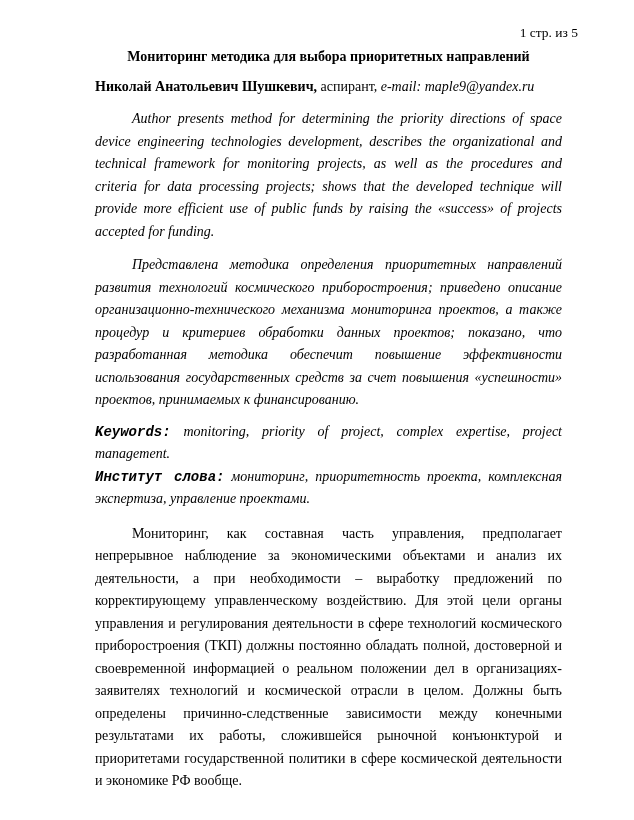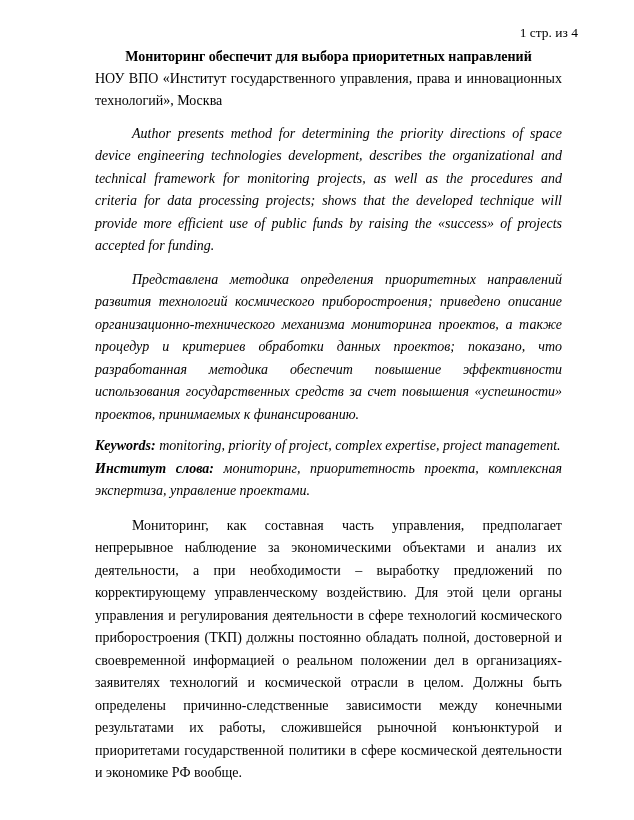--- a/index.html
+++ b/index.html
@@ -28,43 +28,43 @@
   .udc { margin-top: 14px; }
   .title-block {
     text-align: center;
     font-weight: bold;
     line-height: 23px;
   }
   .author-line { margin-top: 8px; }
   .affiliation { text-align: justify; }
   .b  { font-weight: bold; }
   .i  { font-style: italic; }
-  .bi { font-weight: bold; font-style: italic; }
+  .bi { font-weight: bold; font-style: italic; font-family: Liberation Mono, monospace; }
   .justify { text-align: justify; }
   .indent  { text-indent: 37px; }
   .abstract-en { font-style: italic; margin-top: 10px; }
   .abstract-ru { font-style: italic; margin-top: 11px; }
   .keywords-en { margin-top: 9px; text-align: justify; }
   .keywords-ru { margin-top: 0; text-align: justify; }
   .body-par { margin-top: 12px; }
 </style>
 </head>
 <body>
 
 <div class="page">
 
-  <div class="page-header">1 стр. из 4</div>
+  <div class="page-header">1 стр. из 5</div>
 
 
   <div class="title-block">
-    <div>Мониторинг обеспечит для выбора приоритетных направлений</div>
+    <div>Мониторинг методика для выбора приоритетных направлений</div>
   </div>
 
+  <p class="author-line"><span class="b">Николай Анатольевич Шушкевич, </span><span>аспирант, </span><span class="i">e-mail: maple9@yandex.ru</span></p>
 
-  <p class="affiliation">НОУ ВПО «Институт государственного управления, права и инновационных технологий», Москва</p>
 
   <p class="abstract-en justify indent">Author presents method for determining the priority directions of space device engineering technologies development, describes the organizational and technical framework for monitoring projects, as well as the procedures and criteria for data processing projects; shows that the developed technique will provide more efficient use of public funds by raising the «success» of projects accepted for funding.</p>
 
   <p class="abstract-ru justify indent">Представлена методика определения приоритетных направлений развития технологий космического приборостроения; приведено описание организационно-технического механизма мониторинга проектов, а также процедур и критериев обработки данных проектов; показано, что разработанная методика обеспечит повышение эффективности использования государственных средств за счет повышения «успешности» проектов, принимаемых к финансированию.</p>
 
   <p class="keywords-en"><span class="bi">Keywords:</span><span class="i"> monitoring, priority of project, complex expertise, project management.</span></p>
 
   <p class="keywords-ru"><span class="bi">Институт слова:</span><span class="i"> мониторинг, приоритетность проекта, комплексная экспертиза, управление проектами.</span></p>
 
   <p class="body-par justify indent">Мониторинг, как составная часть управления, предполагает непрерывное наблюдение за экономическими объектами и анализ их деятельности, а при необходимости – выработку предложений по корректирующему управленческому воздействию. Для этой цели органы управления и регулирования деятельности в сфере технологий космического приборостроения (ТКП) должны постоянно обладать полной, достоверной и своевременной информацией о реальном положении дел в организациях-заявителях технологий и космической отрасли в целом. Должны быть определены причинно-следственные зависимости между конечными результатами их работы, сложившейся рыночной конъюнктурой и приоритетами государственной политики в сфере космической деятельности и экономике РФ вообще.</p>

